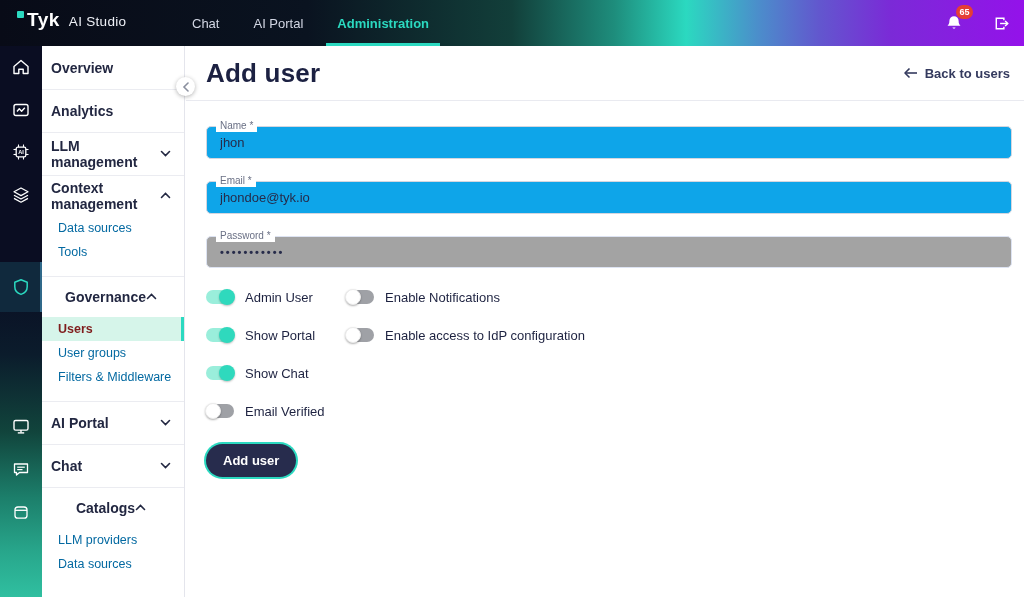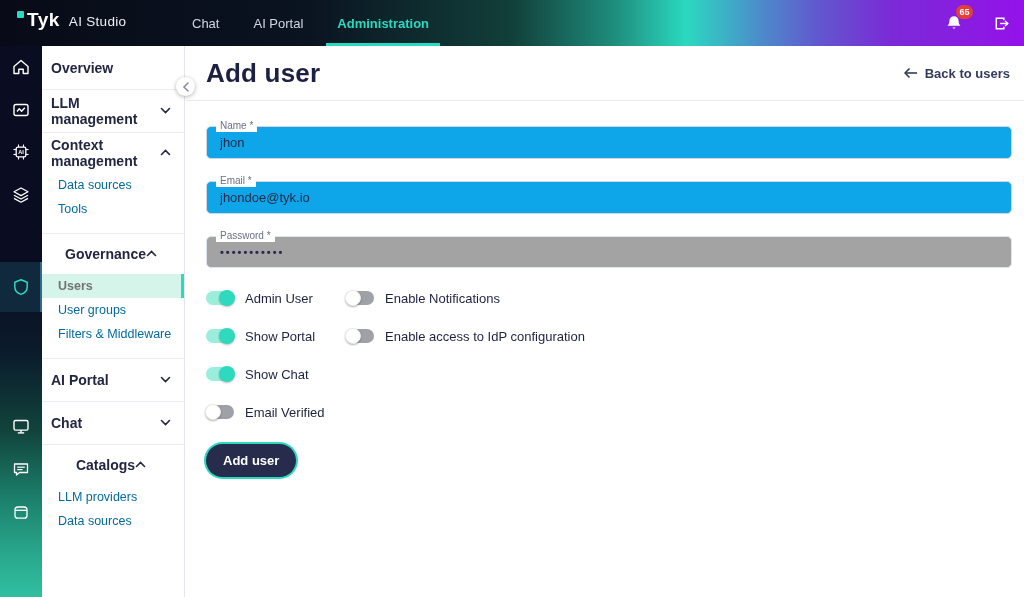--- a/index.html
+++ b/index.html
@@ -32,42 +32,42 @@
 
   
   .sidebar { position:absolute; left:42px; top:46px; width:143px; height:551px; background:#fff; border-right:1px solid #e4e5ec; z-index:3; overflow:hidden; }
   .s-item { display:flex; justify-content:space-between; align-items:center; height:43px; padding:0 13px 0 9px;
     font-size:14px; font-weight:700; color:#222741; cursor:pointer; border-top:1px solid #ebecf1; }
   .s-item:first-child { border-top:none; }
   .s-head { height:40px;justify-content:center; }
   .s-group { border-top:1px solid #ebecf1; padding-bottom:12px; }
   .s-group .s-item { border-top:none; }
   .s-sub { display:flex; align-items:center; height:24px; padding:0 8px 0 16px; font-size:12.5px; color:#0369a1; cursor:pointer; }
-  .s-sub.active { background:#d6f5ea; border-right:3px solid #2bd9c0; color:#737373; font-weight:600; }
+  .s-sub.active { background:#d6f5ea; border-right:3px solid #2bd9c0; color:#7f1d1d; font-weight:600; }
   .chev { flex:0 0 auto; }
 
   .collapse-btn { position:absolute; left:176px; top:77px; width:19px; height:19px; border-radius:50%; background:#fff;
     box-shadow:0 1px 4px rgba(0,0,0,.3); z-index:6; display:flex; align-items:center; justify-content:center; cursor:pointer; }
 
   
   .main-header { position:absolute; left:186px; top:46px; right:0; height:55px; background:#fff; border-bottom:1px solid #e9eaf0;
     display:flex; align-items:center; justify-content:space-between; padding:0 14px 0 20px; z-index:2; }
   .page-title { font-size:26px; font-weight:700; color:#1c2142; letter-spacing:.2px; }
   .back-link { display:flex; align-items:center; gap:7px; font-size:13px; font-weight:700; color:#343a5e; cursor:pointer; }
 
   .content { position:absolute; left:186px; top:101px; right:0; bottom:0; background:#fff; padding:25px 12px 0 20px; }
   .field { position:relative; border:1px solid #d4d6df; border-radius:5px; height:33px; margin-bottom:22px; background:#0ea5e9; }
   .field.filled { background:#a3a3a3; border-color:#dde3f2; height:32px; }
   .field-label { position:absolute; top:-7px; left:9px; font-size:10px; color:#6a7085; background:#fff; padding:0 4px; line-height:12px; }
   .field input { position:absolute; inset:0; width:100%; height:100%; border:none; background:transparent; outline:none;
     padding:0 13px; font-family:"Liberation Sans", sans-serif; font-size:13px; color:#262b4a; }
   .field.filled input { font-size:11px; font-weight:700; letter-spacing:2px; }
 
   .toggles { margin-top:22px; display:grid; grid-template-columns:140px auto; row-gap:22px; width:620px; }
-  .toggle-cell { display:flex; align-items:center; gap:11px; height:16px; cursor:pointer; }
+  .toggle-cell { display:flex; align-items:flex-start; gap:11px; height:16px; cursor:pointer; }
   .switch { position:relative; width:28px; height:14px; border-radius:7px; flex:0 0 28px; }
   .switch.on  { background:#9aeedb; }
   .switch.off { background:#9fa1a6; }
   .knob { position:absolute; top:-1px; width:16px; height:16px; border-radius:50%; }
   .switch.on  .knob { right:-1px; background:#2fd9bd; box-shadow:0 1px 2px rgba(0,0,0,.25); }
   .switch.off .knob { left:-1px; background:#fff; border:1px solid #ececec; box-shadow:0 1px 2px rgba(0,0,0,.3); }
   .toggle-label { font-size:13px; color:#1d2240; white-space:nowrap; }
 
   .submit-btn { margin-top:24px; display:inline-block; background:#272c4d; color:#fff; font-family:"Liberation Sans", sans-serif;
     font-size:13px; font-weight:600; padding:9px 17px; border-radius:17px; border:none; box-shadow:0 0 0 2px #2bd9c0; cursor:pointer; }
@@ -161,20 +161,23 @@
       <path d="M4 8 C4 6.3 5.3 5 7 5 H13 C14.7 5 16 6.3 16 8 V13.5 C16 15 14.8 16.2 13.3 16.2 H6.7 C5.2 16.2 4 15 4 13.5 Z" fill="none" stroke="#fff" stroke-width="1.3"></path>
       <path d="M4 8.3 H16" stroke="#fff" stroke-width="1.3"></path>
     </svg>
   </div>
 
   <div class="sidebar">
     <div class="s-item">
       <span>Overview</span>
     </div>
     <div class="s-item">
+      <span>Analytics</span>
+    </div>
+    <div class="s-item">
       <span>LLM management</span>
       <svg class="chev" width="11" height="8" viewBox="0 0 11 8">
         <polyline points="1.5,1.5 5.5,5.5 9.5,1.5" fill="none" stroke="#222741" stroke-width="1.6" stroke-linecap="round"></polyline>
       </svg>
     </div>
 
     <div class="s-group">
       <div class="s-item s-head">
         <span>Context management</span>
         <svg class="chev" width="11" height="8" viewBox="0 0 11 8">

